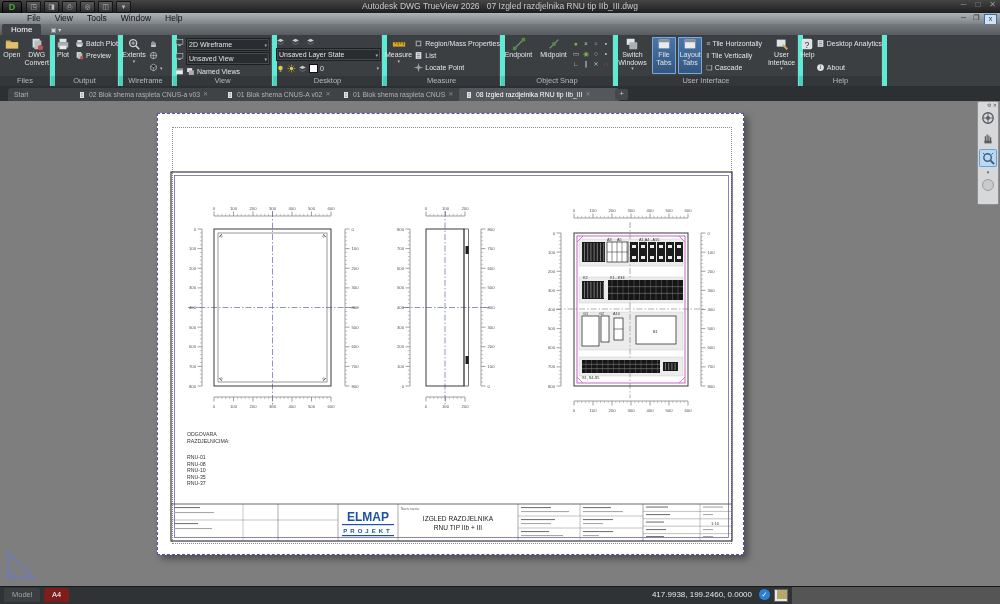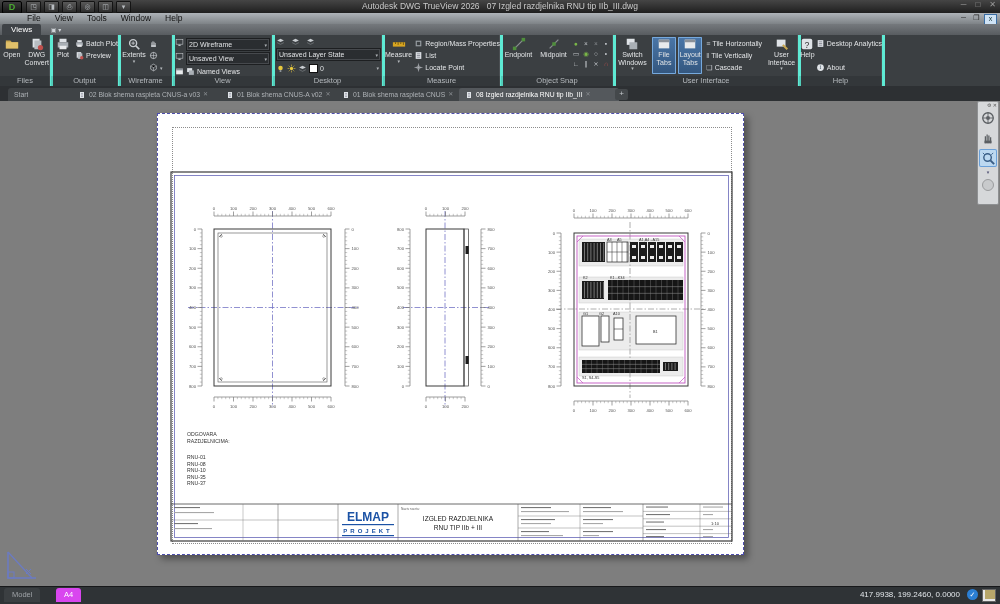--- a/index.html
+++ b/index.html
@@ -23,21 +23,21 @@
   .iwbtns{position:absolute;right:3px;top:1px;display:flex;gap:2px;}
   .iwbtns span{display:inline-block;width:11px;height:9px;font-size:7px;line-height:8px;text-align:center;color:#222;}
   .iwbtns .closebox{background:#cfe3f5;border:1px solid #3a6ea5;color:#133;}
   
   .ribbontabs{position:absolute;left:0;top:24px;width:1000px;height:11px;background:linear-gradient(#75797d,#585c60);}
   .rtab{position:absolute;left:2px;top:0;height:11px;padding:0 9px;background:#3e4246;color:#fff;
     font-size:8px;line-height:11px;border-radius:2px 2px 0 0;}
   .rtabopt{position:absolute;left:48px;top:2px;width:16px;height:8px;color:#d0d4d8;font-size:6px;line-height:8px;text-align:center;}
   
   .ribbon{position:absolute;left:0;top:35px;width:1000px;height:51px;background:#3b3f42;color:#dfe1e3;}
-  .panel{position:absolute;top:0;height:51px;border-right:3px solid #5eead4;box-shadow:inset -1px 0 #4b4f53;}
+  .panel{position:absolute;top:0;height:51px;border-right:5px solid #5eead4;box-shadow:inset -1px 0 #4b4f53;}
   .plabel{position:absolute;left:0;right:0;bottom:0;height:10px;font-size:7.5px;color:#b5b9bd;
     text-align:center;line-height:10px;background:rgba(0,0,0,0.12);}
   .pbody{position:absolute;left:0;right:0;top:1px;bottom:10px;display:flex;align-items:flex-start;padding-top:1px;}
   .bigbtn{display:flex;flex-direction:column;align-items:center;width:30px;margin:0 1px;cursor:default;}
   .bigbtn .blab{font-size:7px;line-height:7.5px;text-align:center;color:#e2e4e6;}
   .caret{font-size:5px;color:#b5b9bd;line-height:4px;}
   .smallcol{display:flex;flex-direction:column;gap:1px;margin-top:1px;}
   .smallbtn{display:flex;align-items:center;gap:2px;font-size:7px;color:#e2e4e6;height:11px;white-space:nowrap;}
   .ic{width:14px;height:14px;flex:0 0 auto;}
   .ic.s{width:9px;height:9px;}
@@ -63,24 +63,24 @@
   .paper svg{position:absolute;left:0;top:0;}
   .ucs{position:absolute;left:4px;top:448px;}
   
   .navbar{position:absolute;right:1px;top:0;width:22px;height:104px;background:#d6d8da;border:1px solid #8e9092;
     border-radius:2px;display:flex;flex-direction:column;align-items:center;padding-top:7px;gap:2px;box-sizing:border-box;}
   .navbar .nhd{position:absolute;top:0;right:1px;font-size:5px;color:#555;line-height:6px;}
   .navbtn{width:18px;height:18px;display:flex;align-items:center;justify-content:center;border-radius:2px;}
   .navbtn.active{background:#bcd8f0;box-shadow:inset 0 0 0 1px #6aa0d8;}
   .navfoot{width:10px;height:10px;border-radius:50%;border:1px solid #9a9c9e;margin-top:2px;background:#c8cacc;}
   
-  .statusbar{position:absolute;left:0;top:586px;width:1000px;height:18px;background:#2f3336;}
+  .statusbar{position:absolute;left:0;top:586px;width:792px;height:18px;background:#2f3336;}
   .ltab{position:absolute;top:2px;height:14px;border-radius:3px 3px 0 0;font-size:7.5px;padding:0 8px;line-height:14px;}
   .ltab.model{left:4px;background:#3b3f42;color:#9fa3a7;}
-  .ltab.a4{left:56px;background:#d946ef;color:#fff;}
+  .ltab.a4{left:44px;background:#7f1d1d;color:#fff;}
   .coords{position:absolute;right:40px;top:0;height:18px;line-height:18px;color:#e2e6ea;font-size:8px;}
   .sicons{position:absolute;right:4px;top:3px;display:flex;gap:4px;}
   .sic1{width:11px;height:11px;border-radius:50%;background:#2b7fd4;color:#fff;font-size:7px;line-height:11px;text-align:center;}
   .sic2{width:12px;height:11px;background:#b8a76a;border:1px solid #666;box-shadow:inset 2px -2px 0 #e8e8e8;}
   .divline{position:absolute;left:0;top:0;height:1px;width:1000px;background:#17181a;}
 </style>
 </head>
 <body>
 
 <svg width="0" height="0" style="position:absolute">
@@ -213,21 +213,21 @@
   <div class="menubar">
     <span id="menu-items"><span class="mi">File</span><span class="mi">View</span><span class="mi">Tools</span><span class="mi">Window</span><span class="mi">Help</span></span>
     <div class="iwbtns">
       <span>─</span>
       <span>❐</span>
       <span class="closebox">x</span>
     </div>
   </div>
 
   <div class="ribbontabs">
-    <div class="rtab">Views</div>
+    <div class="rtab">Home</div>
     <div class="rtabopt">▣ ▾</div>
   </div>
 
   <div class="ribbon">
 
     <div class="panel" style="left:0;width:50px">
       <div class="pbody">
         <div class="bigbtn" style="width:23px">
           <svg class="ic">
               <use href="#i-folder"></use>

